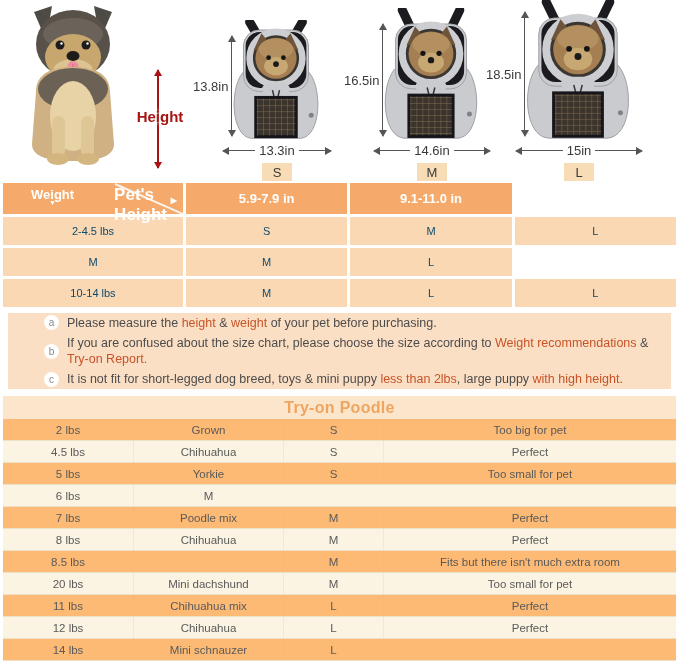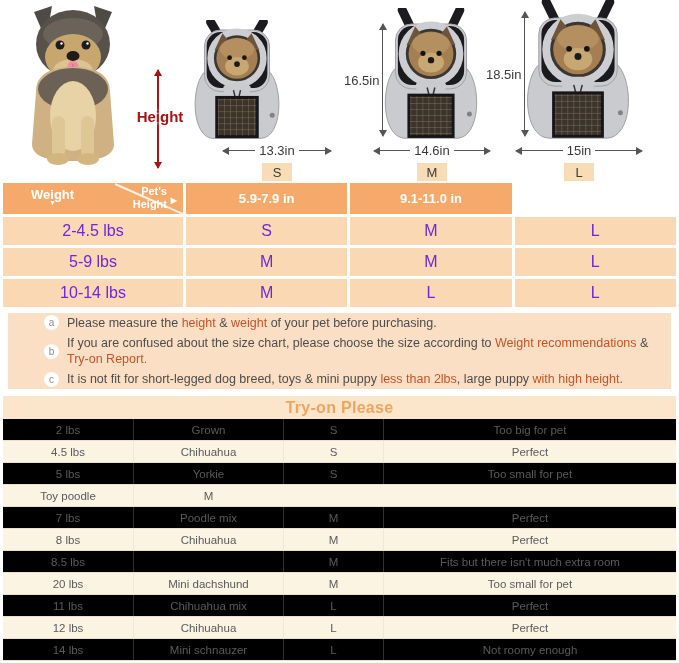--- a/index.html
+++ b/index.html
@@ -43,41 +43,41 @@
 
   
   .size-table{margin:0 3px;display:flex;flex-direction:column;gap:3px}
   .st-hrow,.st-row{display:grid;grid-template-columns:180px 1fr 1fr 1fr;gap:3px}
   .st-h{background:var(--header-orange);color:#fff;height:31px;display:flex;
     align-items:center;justify-content:center;font-size:13px;font-weight:600}
   .st-corner{position:relative;justify-content:flex-start}
   .corner-svg{position:absolute;inset:0;width:100%;height:100%}
   .corner-weight{position:absolute;left:28px;top:4px}
   .corner-weight-arrow{position:absolute;left:46px;top:16px;font-size:7px}
-  .corner-height{position:absolute;right:16px;top:2px;text-align:right;line-height:1.15;font-size:11px}
+  .corner-height{position:absolute;right:16px;top:2px;line-height:1.15;font-size:17px}
   .corner-height-arrow{position:absolute;right:6px;top:13px;font-size:8px}
   .st-c{background:var(--row-peach);height:28px;display:flex;align-items:center;
-    justify-content:center;font-size:16px;color:#6d28d9}
+    justify-content:center;font-size:11px;color:#0c4a6e}
 
   
   .notes{margin:6px 8px 0;height:76px;background:var(--notes-bg);
     display:flex;flex-direction:column;justify-content:center;padding:4px 14px 4px 0}
   .note{display:flex;align-items:center;gap:8px;padding-left:36px;
     font-size:12.5px;line-height:1.3;color:#4c4c4c;margin:2px 0}
   .note-badge{width:15px;height:15px;border-radius:50%;background:#fff;color:#8a8a8a;
     font-size:10px;display:flex;align-items:center;justify-content:center;flex-shrink:0}
   .note-body .hl{color:var(--highlight-red)}
 
   
   .tryon-banner{margin:7px 3px 0;height:23px;background:var(--banner-bg);
     text-align:center;line-height:23px;color:var(--banner-text);
     font-size:16px;font-weight:700;letter-spacing:.3px}
   .tryon-table{margin:0 3px}
   .tryon-row{display:grid;grid-template-columns:130px 150px 100px 1fr;height:22px;
-    align-items:stretch;border-bottom:1px solid #ece0c6;background:#000000}
+    align-items:stretch;border-bottom:1px solid #ece0c6;background:#fdba74}
   .tryon-row.alt{background:#fcf4e3}
   .tryon-cell{display:flex;align-items:center;justify-content:center;
     font-size:11.5px;color:#5a5a5a;overflow:hidden;white-space:nowrap}
   .tryon-cell+.tryon-cell{border-left:1px solid rgba(210,190,150,.25)}
 </style>
 </head>
 <body>
 
 <div class="hero">
 
@@ -106,20 +106,24 @@
     </svg>
   </div>
 
   <div class="height-dim">
     <div class="v-arrow"></div>
     <div class="height-label">Height</div>
   </div>
 
   <div class="bag-block" style="left:193px;top:20px">
     <div class="bag-row">
+      <div class="vdim" style="height:100px">
+        <span class="dim-label">13.8in</span>
+        <div class="v-arrow" style="height:100px"></div>
+      </div>
       <svg class="bag-art" width="88" height="120" viewBox="0 0 88 120">
     <path d="M 28.16 20 L 17.6 2" stroke="#1c1c20" stroke-width="9" stroke-linecap="round" fill="none"></path>
     <path d="M 59.84 20 L 70.4 2" stroke="#1c1c20" stroke-width="9" stroke-linecap="round" fill="none"></path>
     <path d="M 10.559999999999999 52.800000000000004 L 77.44 52.800000000000004
              C 90.64 69.60000000000001 88.88 116.64 68.64 118.32
              L 19.36 118.32
              C -0.88 116.64 -2.6399999999999997 69.60000000000001 10.559999999999999 52.800000000000004 Z" fill="#c9cbce" stroke="#9fa1a6" stroke-width="1"></path>
     <rect x="11.440000000000001" y="10" width="65.12" height="61.60000000000001" rx="16" fill="#c9cbce" stroke="#9fa1a6" stroke-width="1"></rect>
     <rect x="13.64" y="12" width="60.72" height="56" rx="14" fill="#1b1b1f"></rect>
     <circle cx="44" cy="38.24" r="26.4" fill="#3a3632" stroke="#cdced2" stroke-width="6.6"></circle>
@@ -284,21 +288,20 @@
   </div>
 
     <div class="st-row">
       <div class="st-c">2-4.5 lbs</div>
       <div class="st-c">S</div>
       <div class="st-c">M</div>
       <div class="st-c">L</div>
     </div>
 
     <div class="st-row">
-      <div class="st-c">5-9 lbs</div>
       <div class="st-c">M</div>
       <div class="st-c">M</div>
       <div class="st-c">L</div>
     </div>
 
     <div class="st-row">
       <div class="st-c">10-14 lbs</div>
       <div class="st-c">M</div>
       <div class="st-c">L</div>
       <div class="st-c">L</div>
@@ -318,21 +321,21 @@
       <span class="note-body"><span>If you are confused about the size chart, please choose the size according to </span><span class="hl">Weight recommendations</span><span> &amp; </span><span class="hl">Try-on Report.</span></span>
     </div>
 
     <div class="note">
       <span class="note-badge">c</span>
       <span class="note-body"><span>It is not fit for short-legged dog breed, toys &amp; mini puppy </span><span class="hl">less than 2lbs</span><span>, large puppy </span><span class="hl">with high height.</span></span>
     </div>
 
 </div>
 
-<div class="tryon-banner">Try-on Please</div>
+<div class="tryon-banner">Try-on Poodle</div>
 
 <div class="tryon-table">
 
     <div class="tryon-row">
       <div class="tryon-cell">2 lbs</div>
       <div class="tryon-cell">Grown</div>
       <div class="tryon-cell">S</div>
       <div class="tryon-cell">Too big for pet</div>
     </div>
 
@@ -344,21 +347,21 @@
     </div>
 
     <div class="tryon-row">
       <div class="tryon-cell">5 lbs</div>
       <div class="tryon-cell">Yorkie</div>
       <div class="tryon-cell">S</div>
       <div class="tryon-cell">Too small for pet</div>
     </div>
 
     <div class="tryon-row alt">
-      <div class="tryon-cell">Toy poodle</div>
+      <div class="tryon-cell">6 lbs</div>
       <div class="tryon-cell">M</div>
     </div>
 
     <div class="tryon-row">
       <div class="tryon-cell">7 lbs</div>
       <div class="tryon-cell">Poodle mix</div>
       <div class="tryon-cell">M</div>
       <div class="tryon-cell">Perfect</div>
     </div>
 
@@ -394,16 +397,15 @@
       <div class="tryon-cell">12 lbs</div>
       <div class="tryon-cell">Chihuahua</div>
       <div class="tryon-cell">L</div>
       <div class="tryon-cell">Perfect</div>
     </div>
 
     <div class="tryon-row">
       <div class="tryon-cell">14 lbs</div>
       <div class="tryon-cell">Mini schnauzer</div>
       <div class="tryon-cell">L</div>
-      <div class="tryon-cell">Not roomy enough</div>
     </div>
 
 </div>
 
 </body></html>

